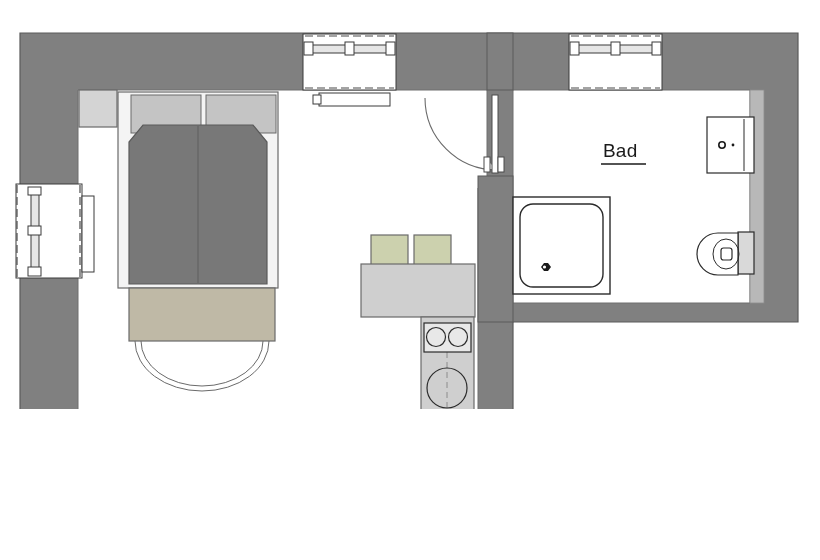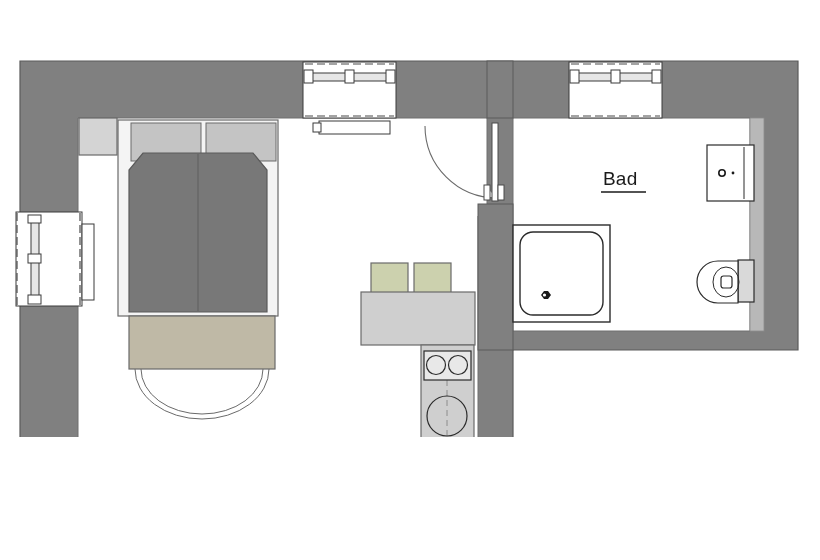--- a/index.html
+++ b/index.html
@@ -9,21 +9,20 @@
   }
   body {
     font-family: "Liberation Sans", sans-serif;
   }
   #floorplan-root {
     position: relative;
     width: 820px;
     height: 409px;
     background: #ffffff;
     overflow: hidden;
-    margin-top: 28px;
   }
   #floorplan-svg {
     display: block;
     width: 820px;
     height: 560px;
   }
   .room-label {
     font-family: "Liberation Sans", sans-serif;
     font-size: 19px;
     fill: #1a1a1a;

